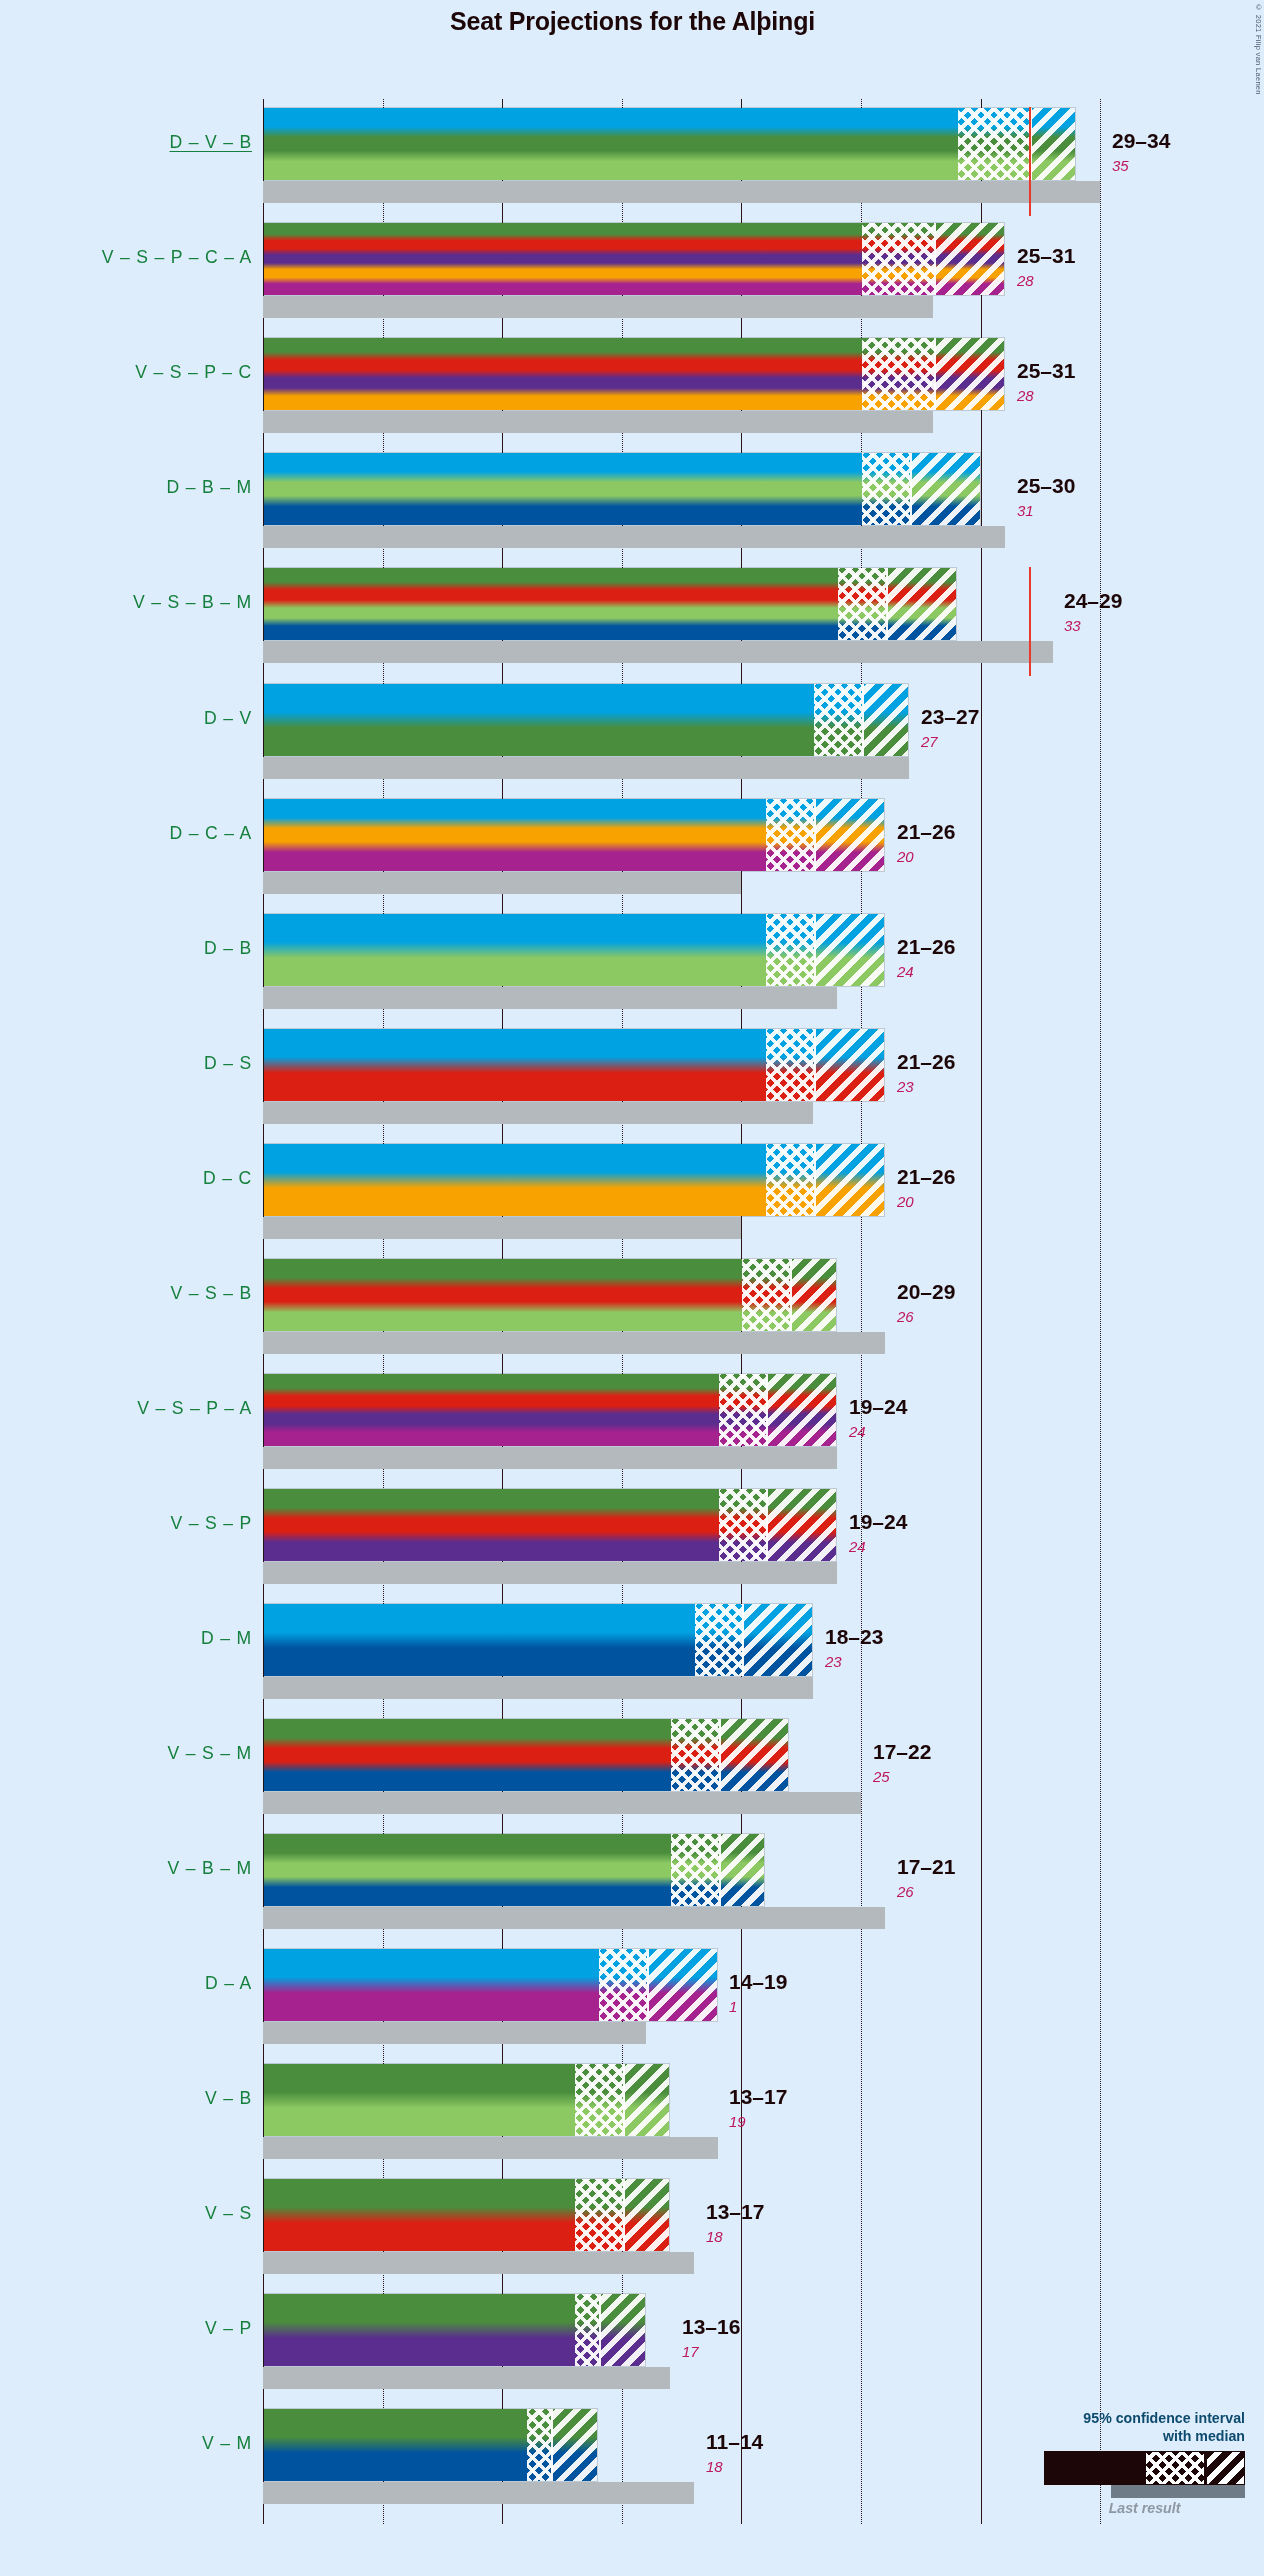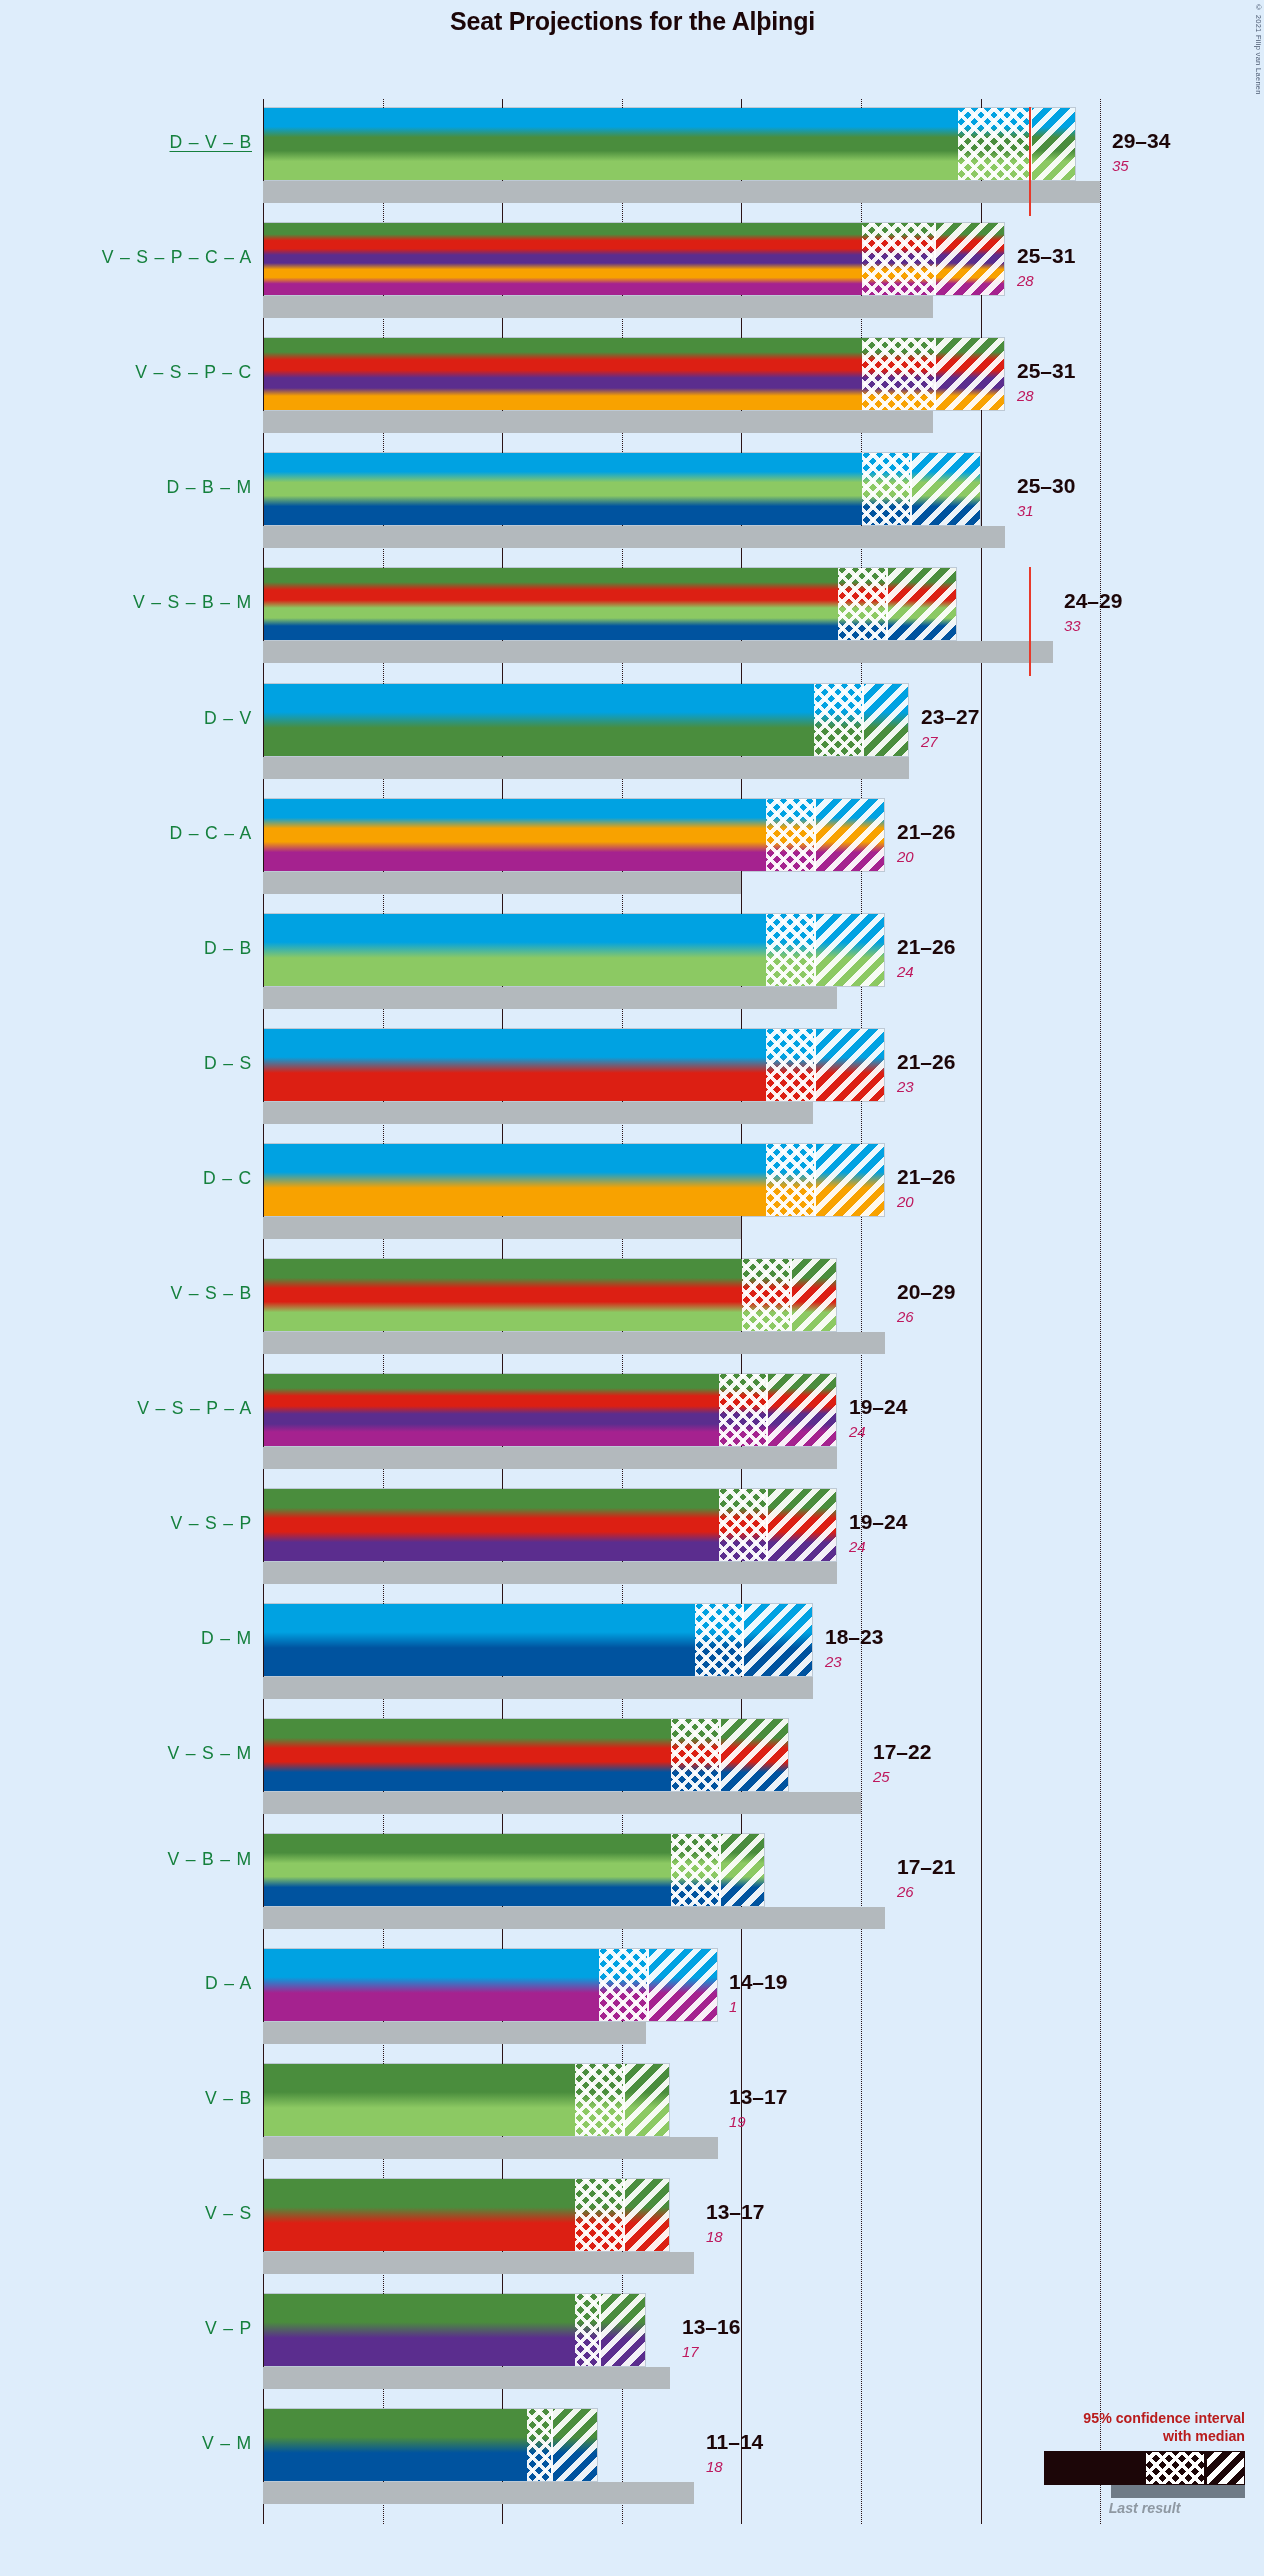--- a/index.html
+++ b/index.html
@@ -98,21 +98,21 @@
     white-space:nowrap;
   }
 
   .majority{
     position:absolute;width:1.7px;background:#e8392a;
   }
 
   
   #legend{position:absolute;right:20px;bottom:60px;width:260px;text-align:right;}
   .legend-title{
-    font-size:14.2px;font-weight:bold;color:#b91c1c;line-height:1.25;
+    font-size:14.2px;font-weight:bold;color:#0c4a6e;line-height:1.25;
   }
   .legend-bar{
     position:relative;margin-top:5px;margin-left:auto;
     width:201px;height:34px;
     background:#1c0608;
     border:1.7px solid #1c0608;box-sizing:border-box;
   }
   .legend-cross{
     position:absolute;top:0;bottom:0;left:101px;width:59px;
     background-image:
@@ -356,21 +356,21 @@
             <div class="bandstack" style="background: linear-gradient(rgb(74, 141, 61) 7.3%, rgb(74, 141, 61) 26%, rgb(220, 31, 19) 40.7%, rgb(220, 31, 19) 59.3%, rgb(0, 83, 159) 74%, rgb(0, 83, 159) 92.7%);"></div>
             <div class="ci-cross" style="left: 407px; width: 48px;"></div>
             <div class="medianline" style="left: 455px;"></div>
             <div class="ci-hatch" style="left: 455px; width: 72px;"></div>
           </div>
         </div>
         <div class="valuerange" style="left: 873px; top: 22px;">17–22</div>
         <div class="lastnum" style="left: 873px; top: 50px;">25</div>
       </div>
       <div class="row" style="top: 1833px; height: 96px;">
-        <div class="rowlabel" style="top: 16px; text-align: right;">V – B – M</div>
+        <div class="rowlabel" style="top: 25px; text-align: right;">V – B – M</div>
         <div class="lastresult" style="top: 74px; width: 622px;"></div>
         <div class="barwrap" style="height: 74px;">
           <div class="bar" style="width: 502px; height: 74px;">
             <div class="bandstack" style="background: linear-gradient(rgb(74, 141, 61) 7.3%, rgb(74, 141, 61) 26%, rgb(140, 201, 99) 40.7%, rgb(140, 201, 99) 59.3%, rgb(0, 83, 159) 74%, rgb(0, 83, 159) 92.7%);"></div>
             <div class="ci-cross" style="left: 407px; width: 48px;"></div>
             <div class="medianline" style="left: 455px;"></div>
             <div class="ci-hatch" style="left: 455px; width: 48px;"></div>
           </div>
         </div>
         <div class="valuerange" style="left: 897px; top: 22px;">17–21</div>

